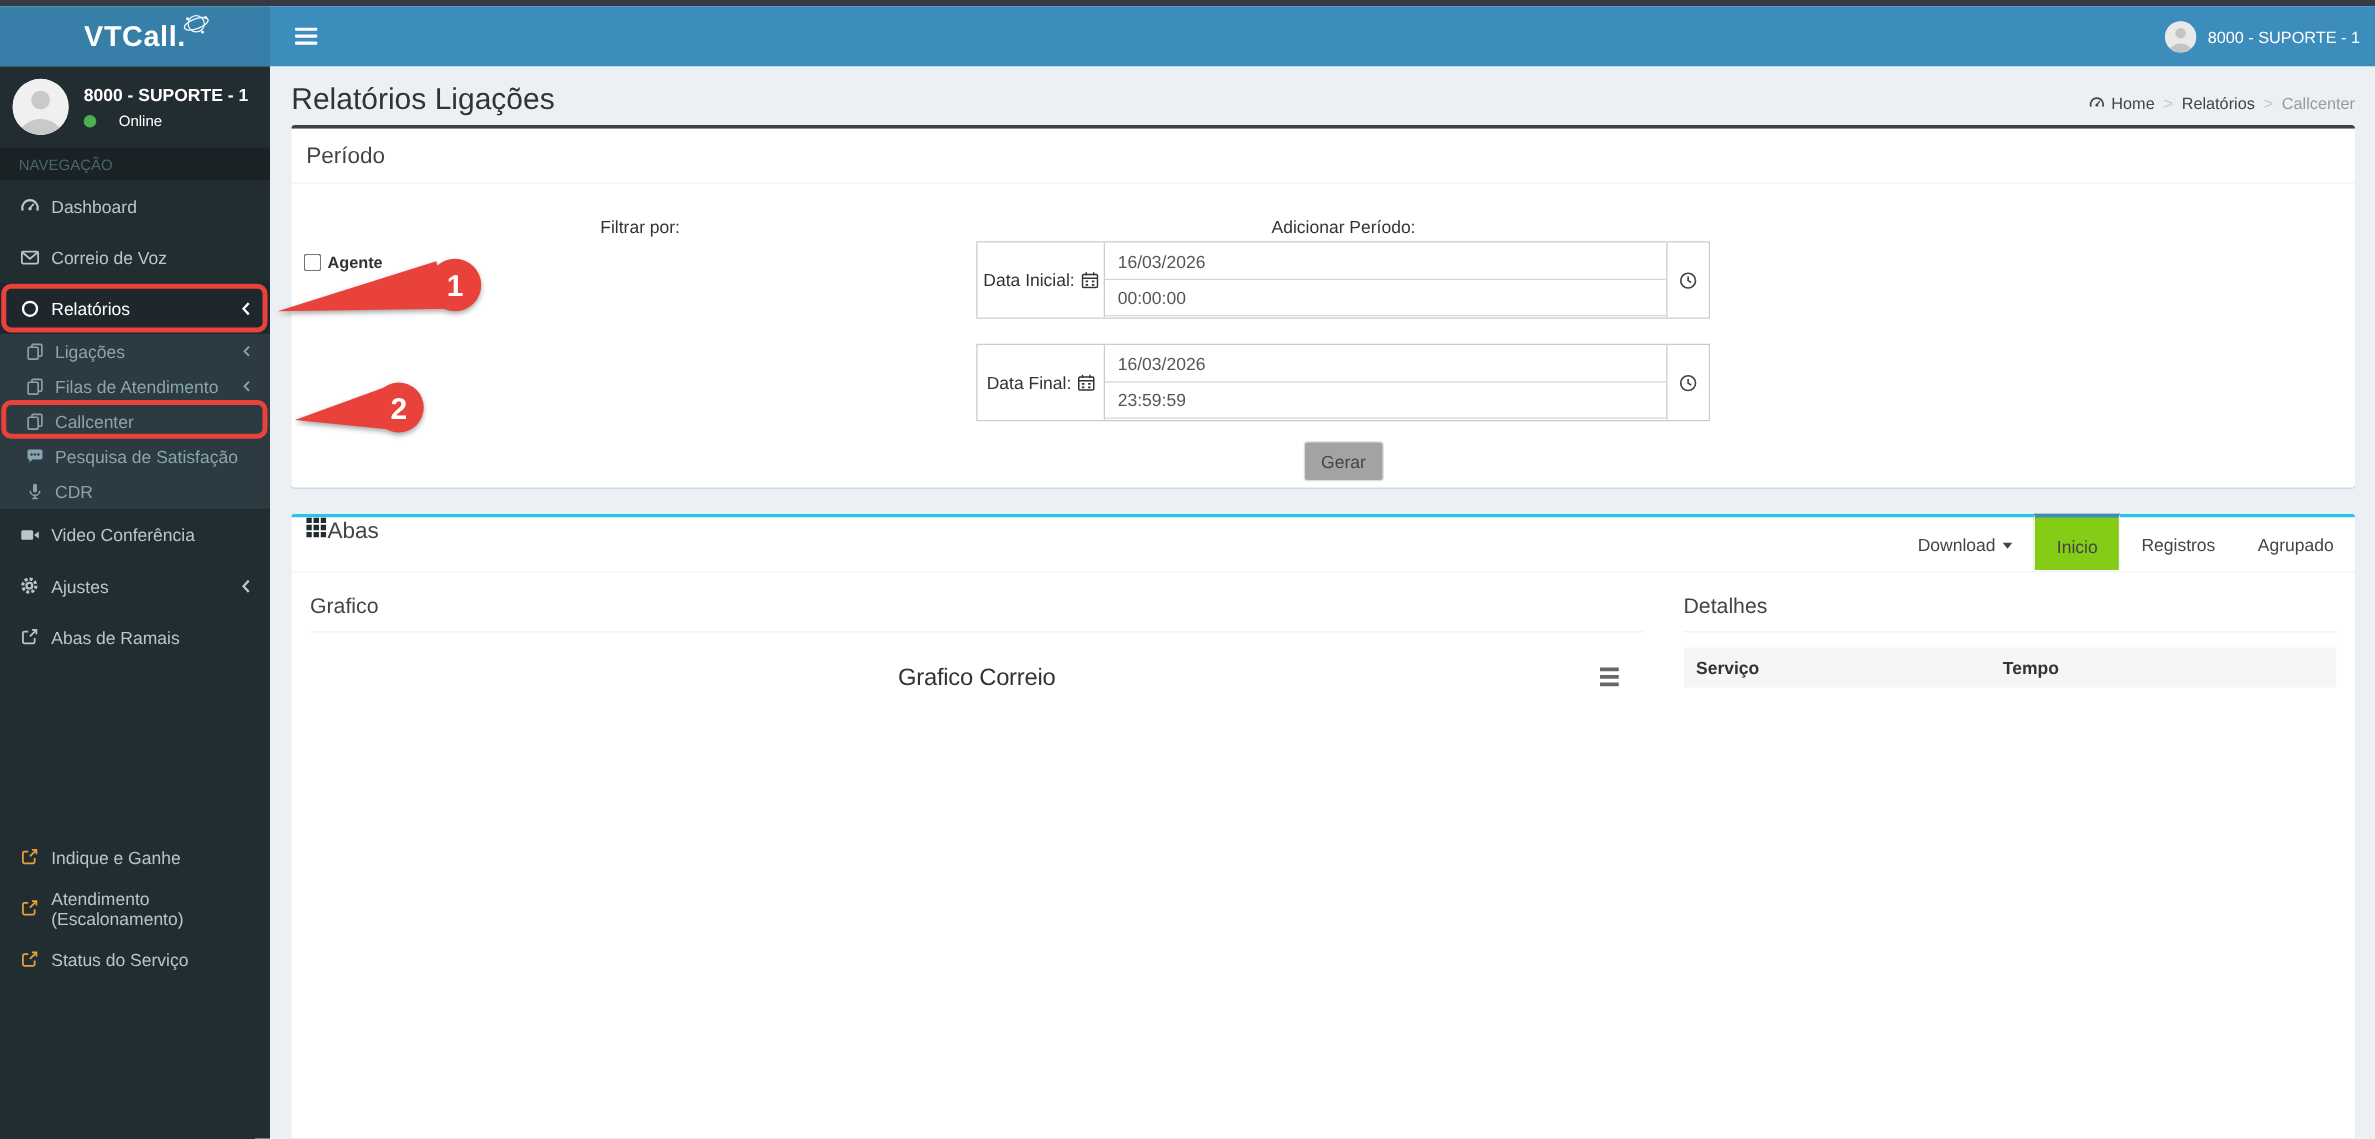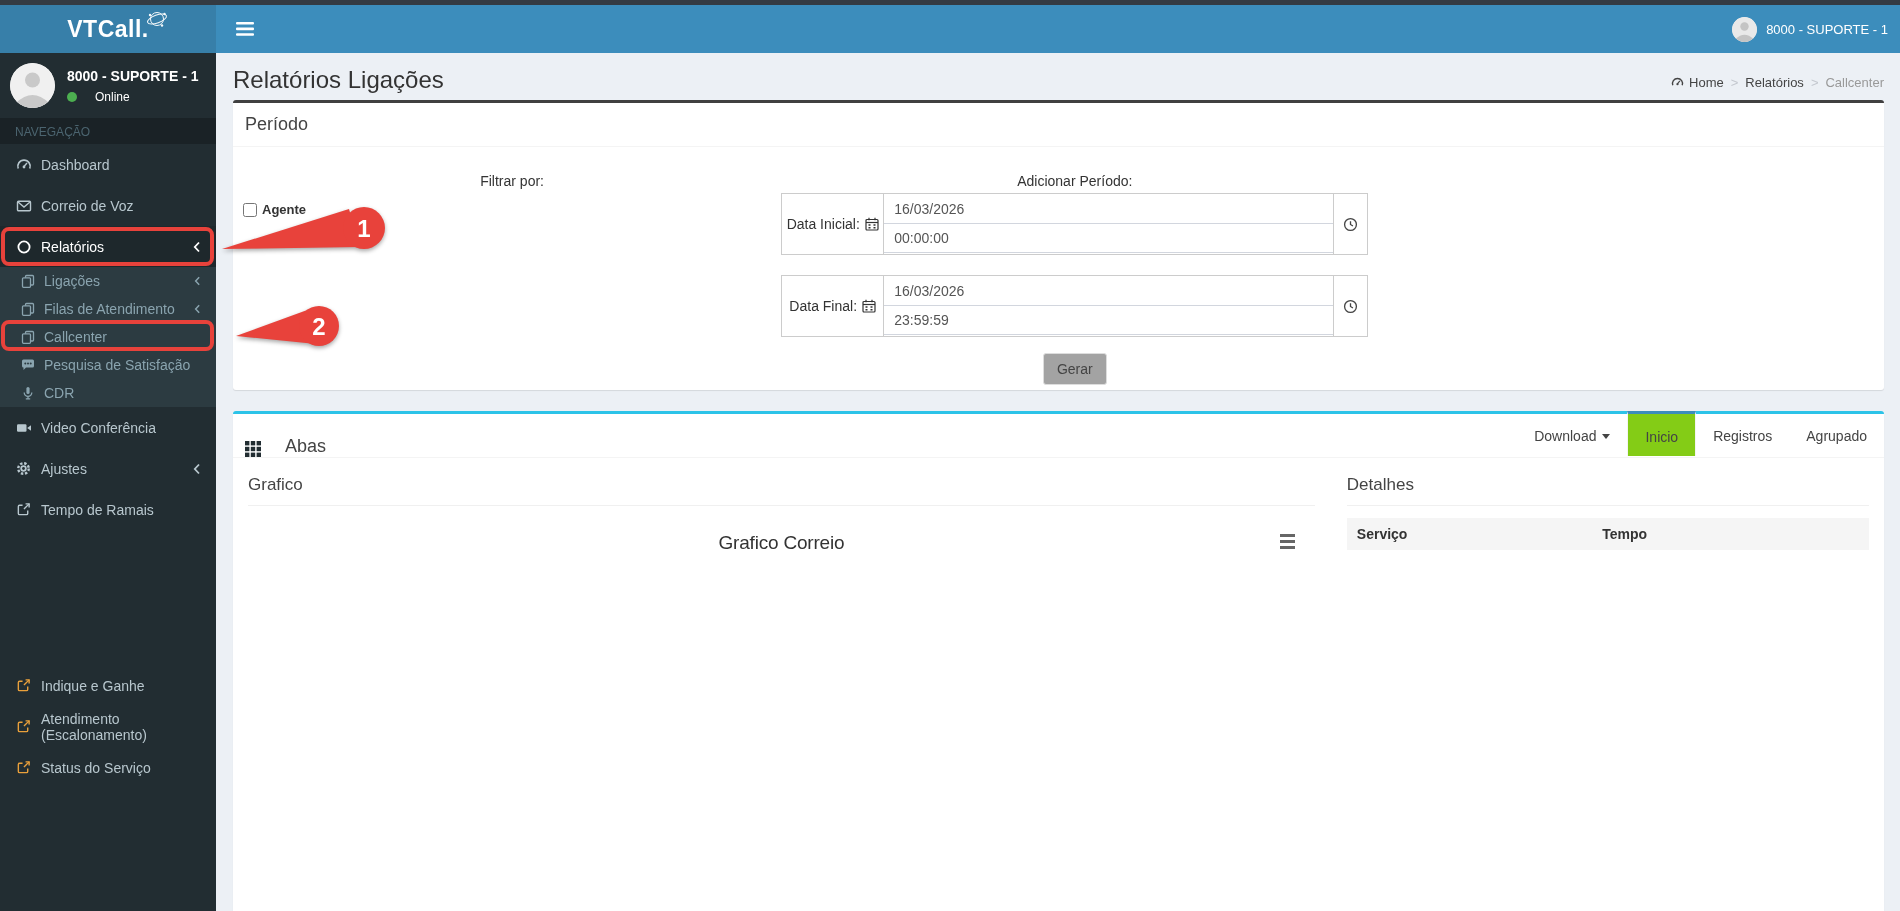--- a/index.html
+++ b/index.html
@@ -70,21 +70,21 @@
   .dg-first { margin-top:4px; } .dg-second { margin-top:20px; }
   .dg-label { width:102px; flex:none; border-right:1px solid #ccc; display:flex; align-items:center; justify-content:center; gap:5px; font-size:14px; color:#333; padding:0 4px; }
   .dg-inputs { flex:1; display:flex; flex-direction:column; padding:1px 0; }
   .dg-inputs input { border:none; outline:none; border-bottom:1px solid #d2d6de; height:30px; padding:0 10px; font-size:14px; color:#555; font-family:inherit; width:100%; background:transparent; }
   .dg-clock { width:34px; flex:none; border-left:1px solid #ccc; display:flex; align-items:center; justify-content:center; color:#444; }
   .gerar-row { text-align:center; margin-top:16px; }
   .btn-default { display:inline-block; background:#a3a3a3; border:1px solid #ddd; color:#444; font-size:14px; padding:7px 13px; border-radius:3px; cursor:pointer; font-family:inherit; }
 
   
   .tabs-box { margin-top:21px; border-top:3px solid #2cc3e8; height:500px; border-radius:3px 3px 0 0; }
-  .tab-hdr { position:relative; height:44px; border-bottom:1px solid #f4f4f4; display:flex; align-items:flex-end; padding:0 12px; gap:24px; font-size:18px; color:#444; }
+  .tab-hdr { position:relative; height:44px; border-bottom:1px solid #f4f4f4; display:flex; align-items:flex-start; padding:0 12px; gap:1px; font-size:18px; color:#444; }
   .tabs { position:absolute; top:-3px; right:0; display:flex; }
   .tab { padding:14px 17px 11px; font-size:14px; color:#444; cursor:pointer; border-top:3px solid transparent; display:flex; align-items:center; gap:6px; }
   .tab.active { background:#84cc16; border-top:3px solid #3c8dbc; border-left:1px solid #f4f4f4; border-right:1px solid #f4f4f4; margin-bottom:-1px; }
   .tb-body { display:flex; padding:12px 15px; }
   .g-col { width:66.8%; padding-right:16px; }
   .d-col { flex:1; padding-left:16px; }
   .sec-title { font-size:17px; color:#444; padding:5px 0 10px; border-bottom:1px solid #f0f0f0; }
   .chart-area { margin-top:12px; position:relative; height:330px; }
   .chart-title { text-align:center; font-size:19px; color:#333; letter-spacing:-.2px; padding-top:14px; }
   .hc-menu { position:absolute; right:20px; top:16px; cursor:pointer; }
@@ -285,21 +285,21 @@
 
 
     <div class="smenu-item">
       <span class="mi">
         <svg width="15" height="15" viewBox="0 0 16 16" fill="none" stroke="currentColor" stroke-width="1.5">
             <path d="M7 3.5 L3.8 3.5 Q2.5 3.5 2.5 4.8 L2.5 12.2 Q2.5 13.5 3.8 13.5 L11.2 13.5 Q12.5 13.5 12.5 12.2 L12.5 9"></path>
             <path d="M8.5 7.5 L14 2"></path>
             <path d="M10.2 2 L14 2 L14 5.8"></path>
           </svg>
       </span>
-      <span>Tempo de Ramais</span>
+      <span>Abas de Ramais</span>
     </div>
 
     <div class="ext-links">
       <div class="ext-item">
         <span class="mi">
           <svg width="15" height="15" viewBox="0 0 16 16" fill="none" stroke="currentColor" stroke-width="1.5">
               <path d="M7 3.5 L3.8 3.5 Q2.5 3.5 2.5 4.8 L2.5 12.2 Q2.5 13.5 3.8 13.5 L11.2 13.5 Q12.5 13.5 12.5 12.2 L12.5 9"></path>
               <path d="M8.5 7.5 L14 2"></path>
               <path d="M10.2 2 L14 2 L14 5.8"></path>
             </svg>

